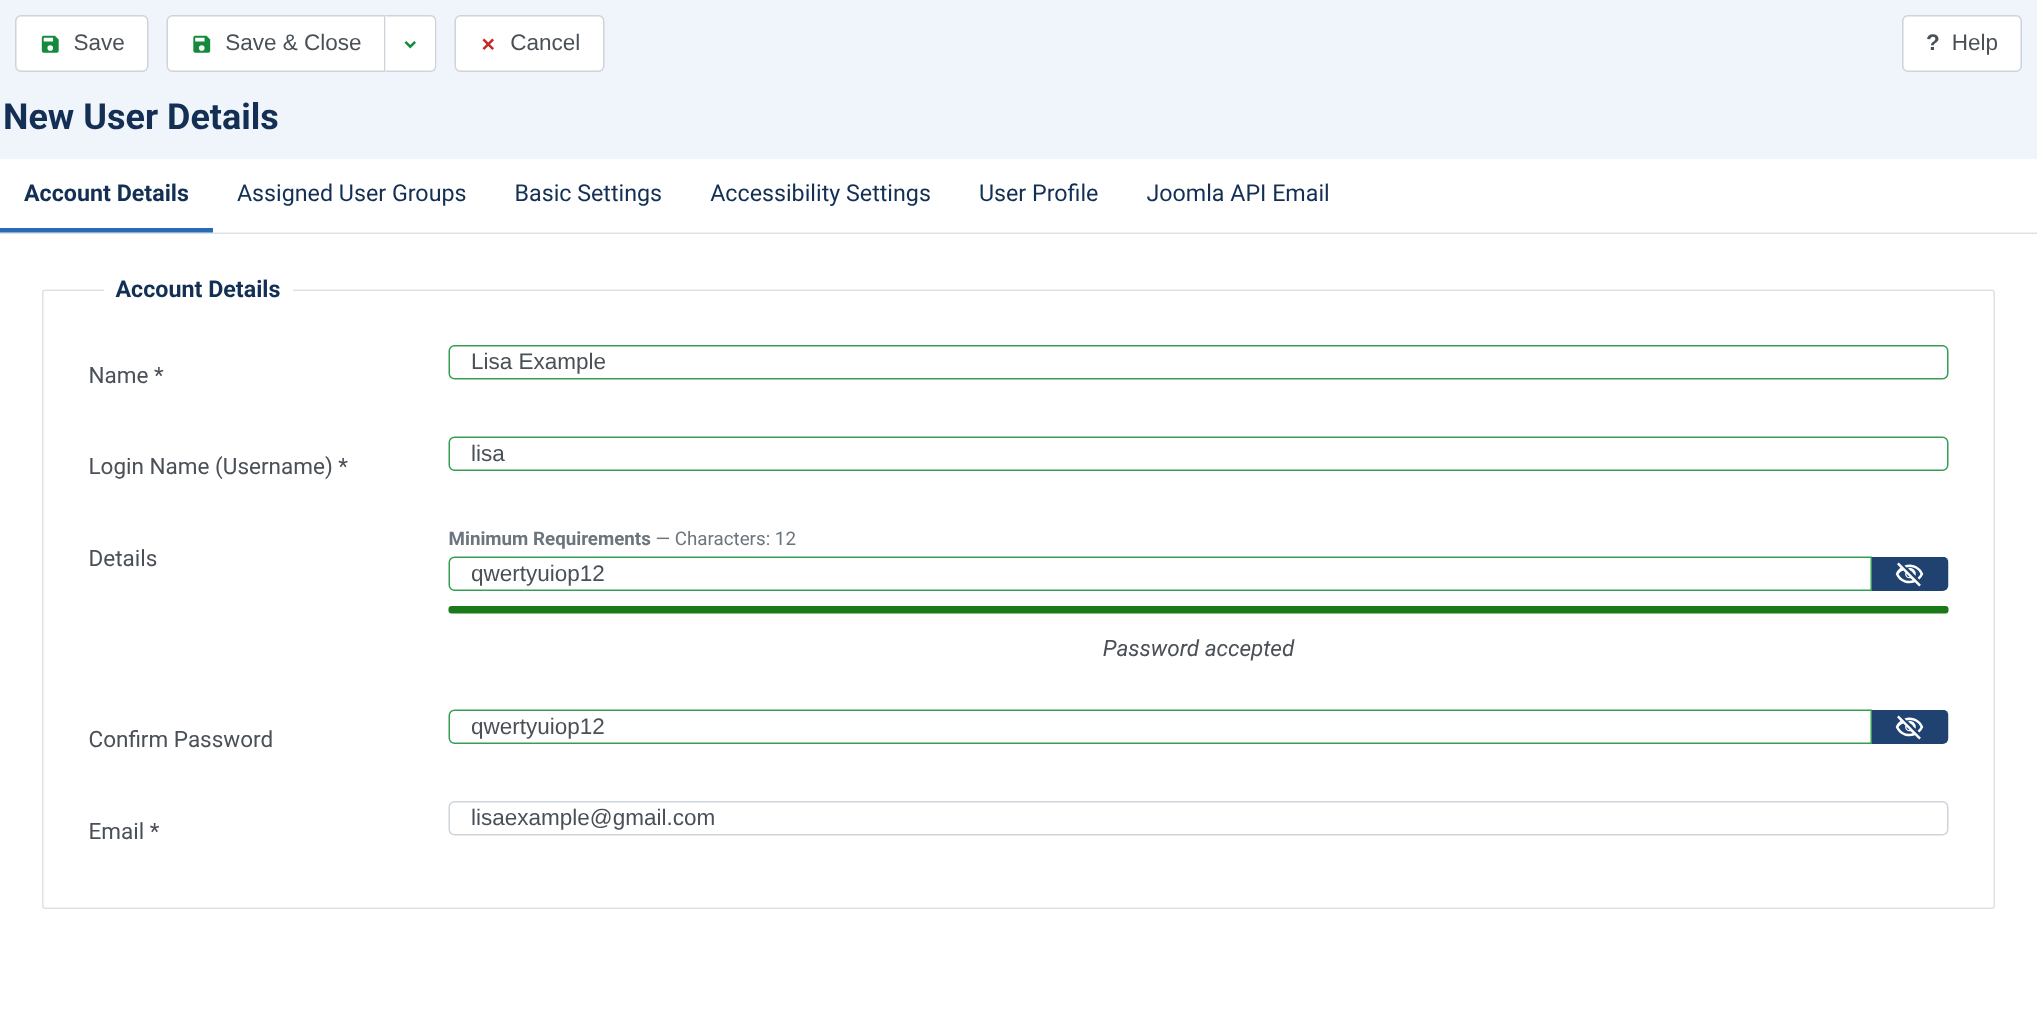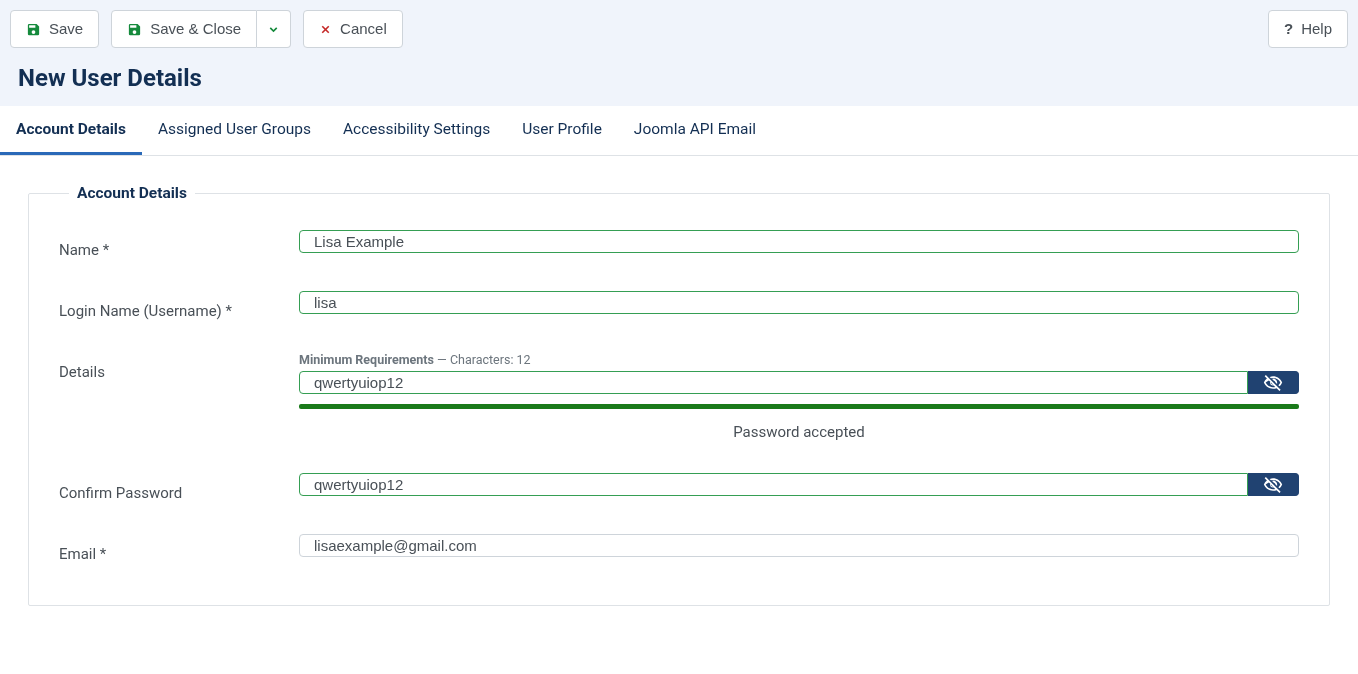--- a/index.html
+++ b/index.html
@@ -32,21 +32,21 @@
     line-height: 1.2;
   }
   .btn-group { display: inline-flex; border-radius: 15px; }
   .btn-group .btn:first-child { border-top-right-radius: 0; border-bottom-right-radius: 0; }
   .btn-group .btn:last-child { border-top-left-radius: 0; border-bottom-left-radius: 0; border-left: none; padding: 9px 10px; }
   .icon-save { color: #158a3c; }
   .icon-cancel { color: #c52827; }
   .icon-chevron { color: #158a3c; }
   .page-title-area {
     background: #f0f4fb;
-    padding: 14px 0 14px 18px;
+    padding: 14px 0 14px 2px;
   }
   .page-title {
     font-size: 24px;
     font-weight: 700;
     color: #132f53;
   }
   .tabs {
     border-bottom: 1px solid #dee2e6;
     background: #fff;
     display: flex;
@@ -126,20 +126,21 @@
     height: 5px;
     background: #1a7a1a;
     margin-top: 10px;
     border-radius: 2px;
   }
   .pw-accepted {
     text-align: center;
     font-size: 15px;
     color: #495057;
     margin-top: 14px;
+    font-style: italic;
   }
   svg { display:block; }
 </style>
 </head>
 <body>
 
 <div class="toolbar">
   <div class="toolbar-left">
     <button class="btn">
       <span class="icon-save">
@@ -185,20 +186,21 @@
   </button>
 </div>
 
 <div class="page-title-area">
   <h1 class="page-title">New User Details</h1>
 </div>
 
 <div class="tabs">
   <div class="tab active"><span>Account Details</span></div>
   <div class="tab"><span>Assigned User Groups</span></div>
+  <div class="tab"><span>Basic Settings</span></div>
   <div class="tab"><span>Accessibility Settings</span></div>
   <div class="tab"><span>User Profile</span></div>
   <div class="tab"><span>Joomla API Email</span></div>
 </div>
 
 <div class="form-area">
   <fieldset>
     <legend>Account Details</legend>
 
     <div class="form-row">

